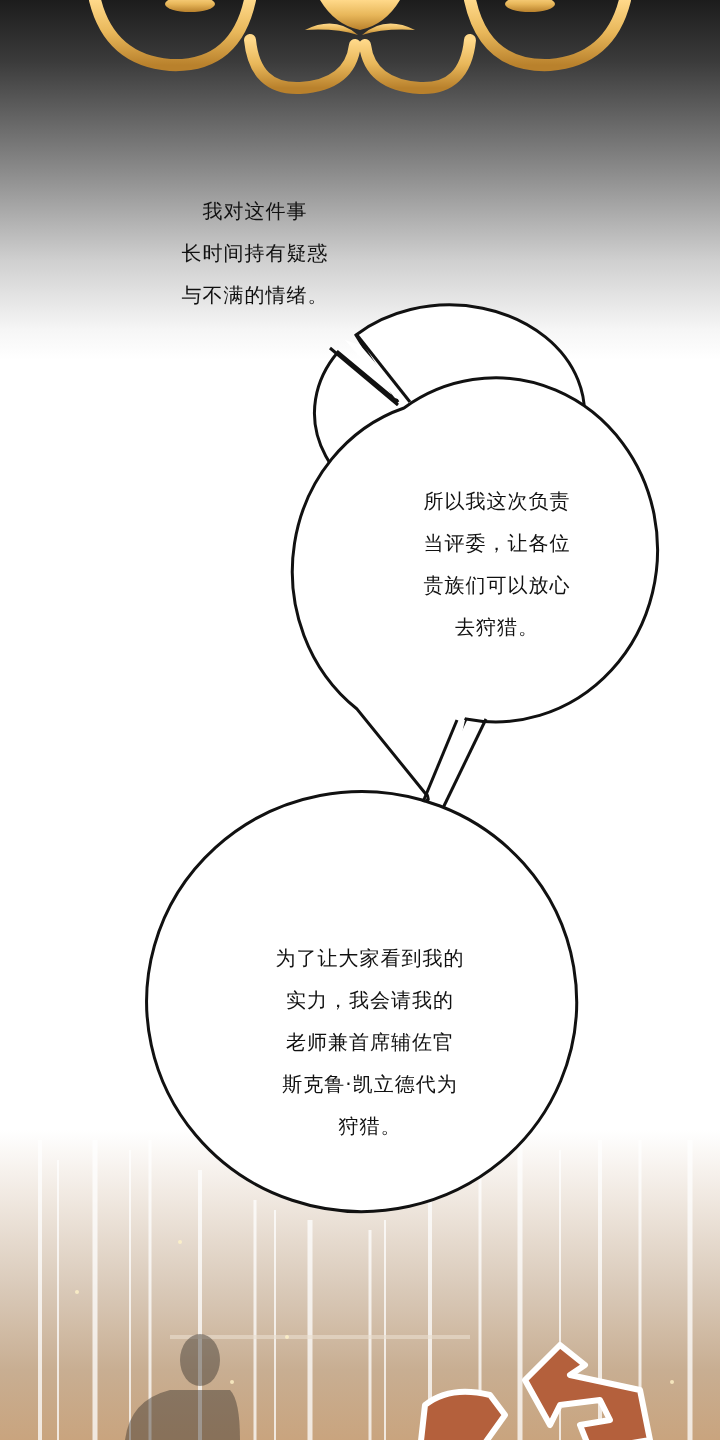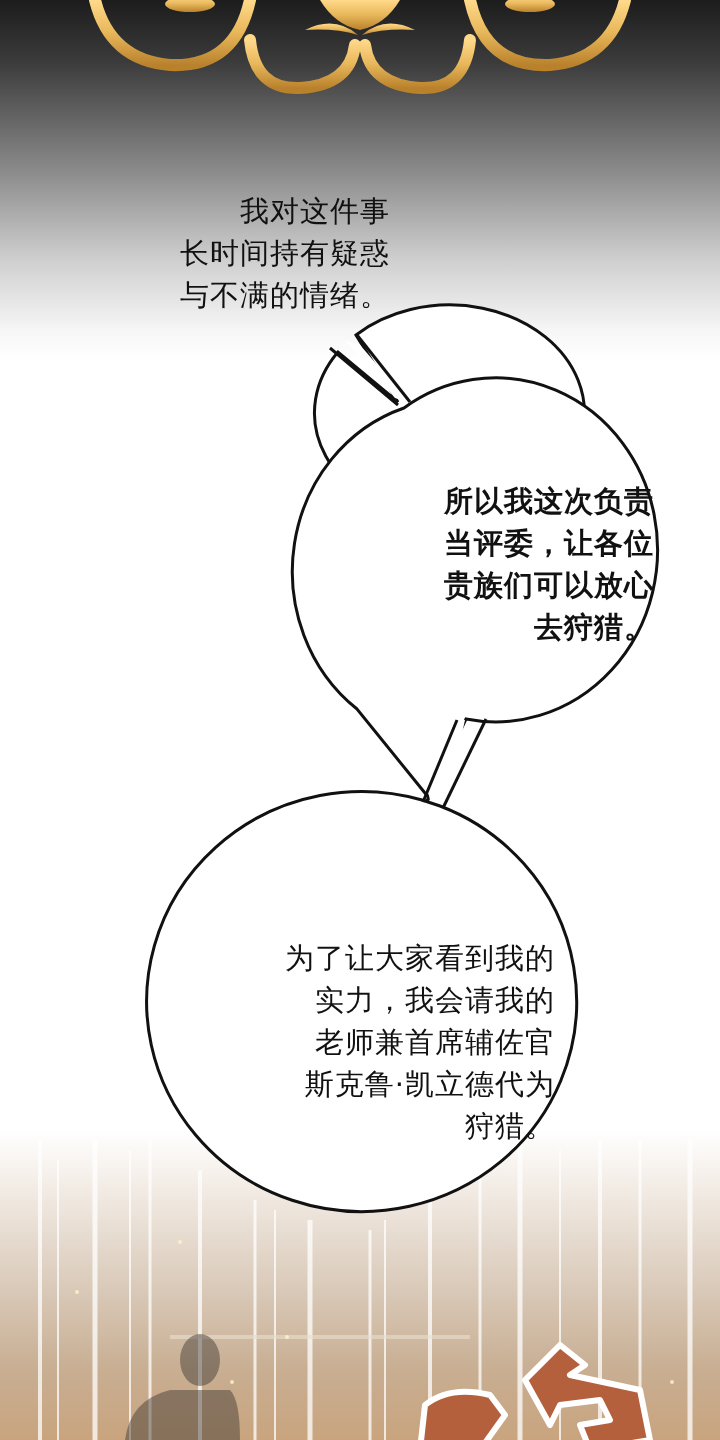--- a/index.html
+++ b/index.html
@@ -15,26 +15,26 @@
     .bg-bottom {
       position: absolute; left: 0; top: 1130px; width: 720px; height: 310px;
       background: linear-gradient(to bottom, #ffffff 0px, #f2ebe4 60px, #d9c9b8 160px, #c8ae92 240px, #c9a47e 310px);
     }
     .streaks { position: absolute; left: 0; top: 1140px; width: 720px; height: 300px; }
     .ornament { position: absolute; left: 0; top: 0; width: 720px; height: 100px; }
     .silhouette { position: absolute; left: 120px; top: 1320px; }
     .sfx { position: absolute; left: 410px; top: 1330px; }
     .bubbles { position: absolute; left: 0; top: 0; width: 720px; height: 1440px; }
     .bubble-text {
-      position: absolute; text-align: right; color: #111;
-      font-family: "DejaVu Sans", sans-serif; font-size: 29px; line-height: 42px;
+      position: absolute; text-align: center; color: #111;
+      font-family: "DejaVu Sans", sans-serif; font-size: 20px; line-height: 42px;
       white-space: pre-line; letter-spacing: 1px;
     }
     #t1 { left: 120px; top: 190px; width: 270px; }
-    #t2 { left: 364px; top: 480px; width: 290px; font-weight: bold; }
+    #t2 { left: 352px; top: 480px; width: 290px; }
     #t3 { left: 185px; top: 925px; width: 370px; margin-top: 12px; }
     .particle { position: absolute; width: 4px; height: 4px; border-radius: 50%; background: #fff3c8; opacity: .8; }
   </style>
 </head>
 <body>
 
 <div class="bg-top"></div>
 
 <svg class="ornament" viewBox="0 0 720 100" width="720" height="100">
   <defs>

